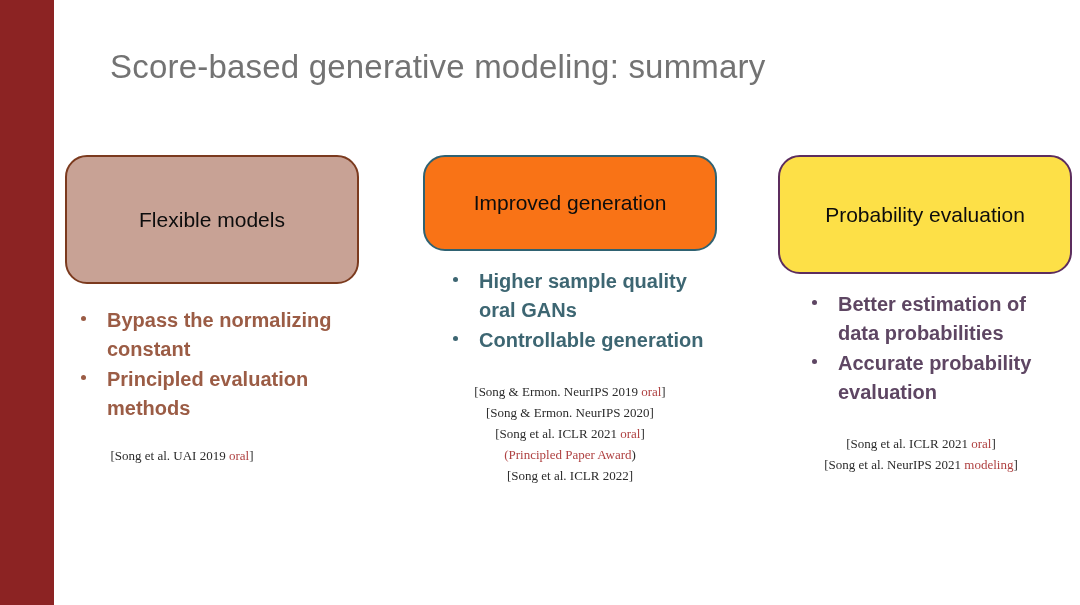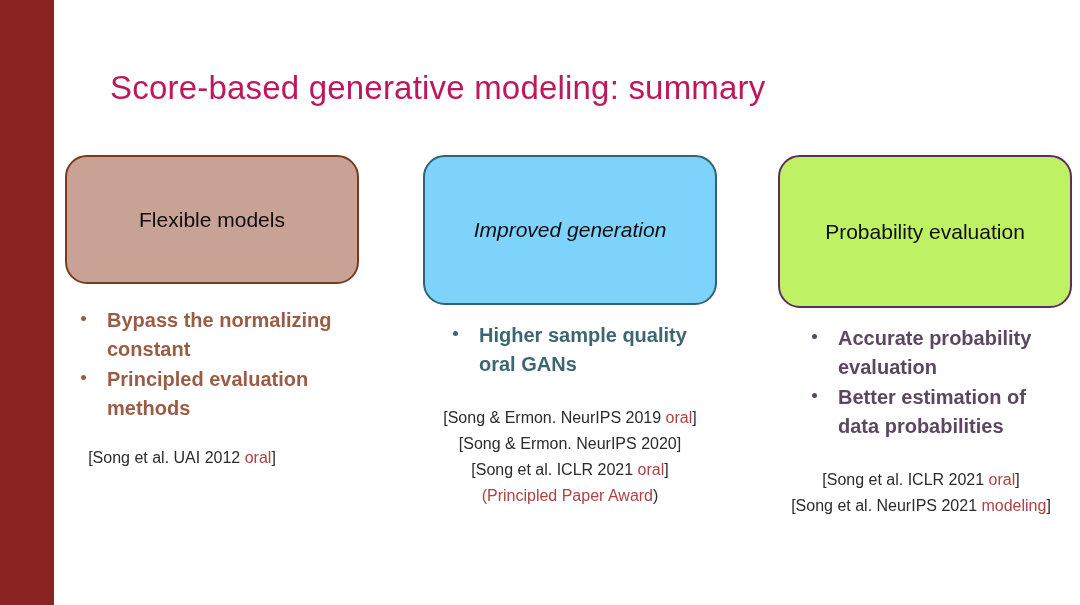--- a/index.html
+++ b/index.html
@@ -25,24 +25,23 @@
     top: 0;
     width: 54px;
     height: 605px;
     background: #8C2323;
   }
   .slide-title {
     position: absolute;
     left: 110px;
     top: 48px;
     font-size: 33px;
-    color: #be185d;
+    color: #737373;
     letter-spacing: 0.2px;
     white-space: nowrap;
-    margin-top: 21px;
   }
   .columns {
     position: absolute;
     left: 54px;
     top: 140px;
     width: 1026px;
     height: 440px;
   }
   .column {
     position: absolute;
@@ -65,28 +64,27 @@
     color: #0d0d0d;
     line-height: 1.32;
     padding: 6px 14px;
   }
   .col-0 .cat-box {
     height: 129px;
     background: #C8A295;
     border: 2.5px solid #7B3A1E;
   }
   .col-1 .cat-box {
-    height: 150px;
-    background: #7dd3fc;
+    height: 96px;
+    background: #f97316;
     border: 2.5px solid #2F6272;
-    font-style: italic;
   }
   .col-2 .cat-box {
-    height: 153px;
-    background: #bef264;
+    height: 119px;
+    background: #fde047;
     border: 2.5px solid #5C2D5E;
   }
 
   .bullets {
     list-style: none;
     margin: 0;
     padding: 0;
     font-size: 20px;
     line-height: 1.45;
   }
@@ -105,24 +103,25 @@
     border-radius: 50%;
   }
   .col-0 .bullets { color: #9B5C45; margin-top: 22px; margin-left: 8px; }
   .col-0 .bullet .dot { background: #9B5C45; }
   .col-1 .bullets { color: #3D6672; margin-top: 16px; margin-left: 22px; }
   .col-1 .bullet .dot { background: #3D6672; }
   .col-2 .bullets { color: #5E4663; margin-top: 16px; margin-left: 26px; }
   .col-2 .bullet .dot { background: #5E4663; }
 
   .citations {
-    font-size: 16px;
+    font-size: 13px;
     color: #2b2b2b;
     line-height: 1.62;
     text-align: center;
+    font-family: Liberation Serif, serif;
   }
   .col-0 .citations { margin-top: 22px; text-align: center; padding-right: 60px; }
   .col-1 .citations { margin-top: 26px; width: 300px; margin-left: -3px; }
   .col-2 .citations { margin-top: 26px; width: 310px; margin-left: -12px; }
   .cite-line { white-space: nowrap; }
   .hl { color: #AF4141; }
 </style>
 </head>
 <body>
 
@@ -143,63 +142,70 @@
           <span class="dot"></span>
           <span>Bypass the normalizing constant</span>
         </li>
         <li class="bullet">
           <span class="dot"></span>
           <span>Principled evaluation methods</span>
         </li>
       </ul>
       <div class="citations">
         <div class="cite-line">
-          <span>[Song et al. UAI 2012 </span><span class="hl">oral</span><span>]</span>
+          <span>[Song et al. UAI 2019 </span><span class="hl">oral</span><span>]</span>
         </div>
       </div>
     </div>
 
     <div class="column col-1">
       <div class="cat-box">
         <span>Improved generation</span>
       </div>
       <ul class="bullets">
         <li class="bullet">
           <span class="dot"></span>
           <span>Higher sample quality oral GANs</span>
         </li>
+        <li class="bullet">
+          <span class="dot"></span>
+          <span>Controllable generation</span>
+        </li>
       </ul>
       <div class="citations">
         <div class="cite-line">
           <span>[Song &amp; Ermon. NeurIPS 2019 </span><span class="hl">oral</span><span>]</span>
         </div>
         <div class="cite-line">
           <span>[Song &amp; Ermon. NeurIPS 2020]</span><span class="hl"></span><span></span>
         </div>
         <div class="cite-line">
           <span>[Song et al. ICLR 2021 </span><span class="hl">oral</span><span>]</span>
         </div>
         <div class="cite-line">
           <span></span><span class="hl">(Principled Paper Award</span><span>)</span>
+        </div>
+        <div class="cite-line">
+          <span>[Song et al. ICLR 2022]</span><span class="hl"></span><span></span>
         </div>
       </div>
     </div>
 
     <div class="column col-2">
       <div class="cat-box">
         <span>Probability evaluation</span>
       </div>
       <ul class="bullets">
         <li class="bullet">
           <span class="dot"></span>
+          <span>Better estimation of data probabilities</span>
+        </li>
+        <li class="bullet">
+          <span class="dot"></span>
           <span>Accurate probability evaluation</span>
-        </li>
-        <li class="bullet">
-          <span class="dot"></span>
-          <span>Better estimation of data probabilities</span>
         </li>
       </ul>
       <div class="citations">
         <div class="cite-line">
           <span>[Song et al. ICLR 2021 </span><span class="hl">oral</span><span>]</span>
         </div>
         <div class="cite-line">
           <span>[Song et al. NeurIPS 2021 </span><span class="hl">modeling</span><span>]</span>
         </div>
       </div>

